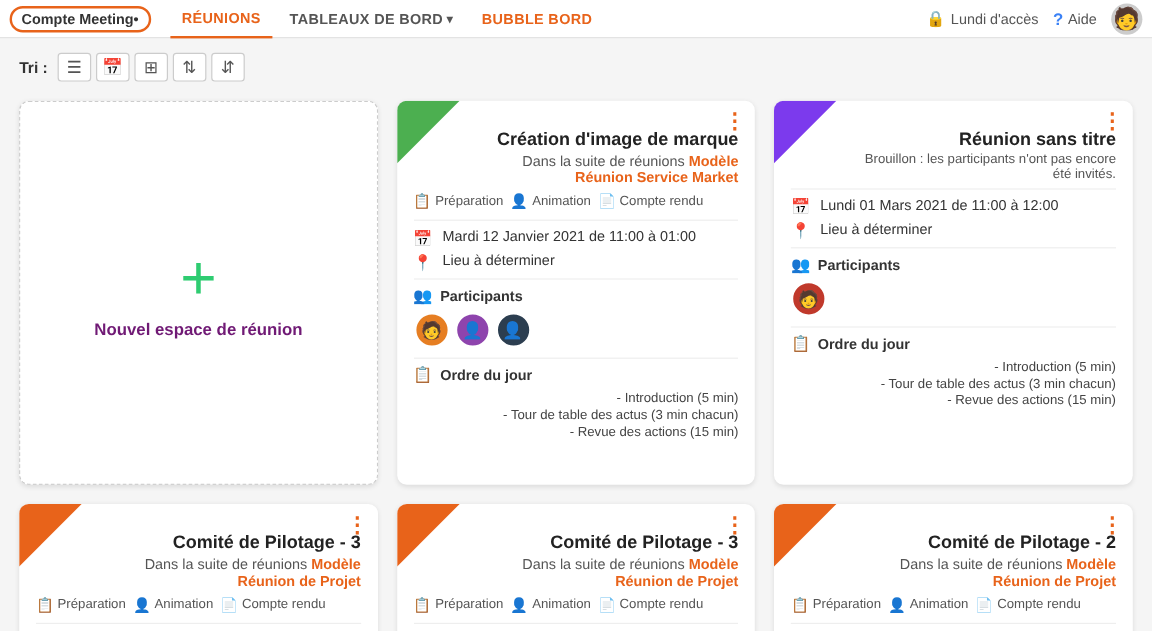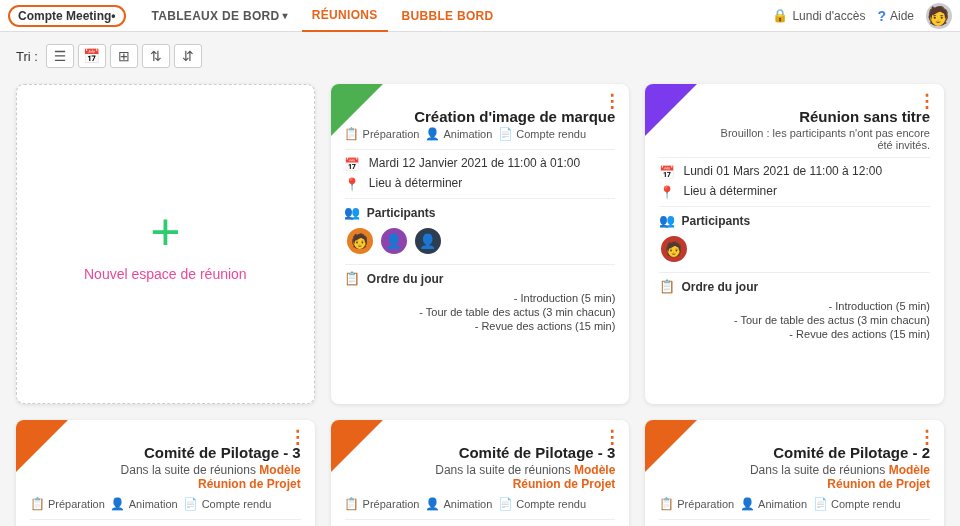--- a/index.html
+++ b/index.html
@@ -39,21 +39,21 @@
       background: #ccc; display: flex; align-items: center; justify-content: center;
     }
 
     
     .main { margin-top: 32px; padding: 12px 16px; }
 
     
     .sort-bar {
       display: flex; align-items: center; gap: 8px; margin-bottom: 16px;
     }
-    .sort-label { font-size: 13px; color: #333; font-weight: 400; }
+    .sort-label { font-size: 13px; color: #333; font-weight: 700; }
     .sort-icons { display: flex; gap: 4px; }
     .sort-icon-btn {
       width: 28px; height: 24px; display: flex; align-items: center; justify-content: center;
       border: 1px solid #ccc; border-radius: 3px; background: #fff; cursor: pointer;
       font-size: 14px; color: #555;
     }
 
     
     .card-grid {
       display: grid; grid-template-columns: repeat(3, 1fr); gap: 16px;
@@ -62,21 +62,21 @@
     
     .card {
       background: #fff; border-radius: 8px; box-shadow: 0 1px 4px rgba(0,0,0,0.1);
       position: relative; overflow: hidden; min-height: 320px;
     }
     .card-new {
       display: flex; flex-direction: column; align-items: center; justify-content: center;
       cursor: pointer; border: 1px dashed #ccc;
     }
     .card-new .plus-icon { font-size: 52px; color: #2ecc71; font-weight: 300; line-height: 1; }
-    .card-new .new-label { color: #ec4899; font-size: 14px; font-weight: 400; margin-top: 8px; }
+    .card-new .new-label { color: #701a75; font-size: 14px; font-weight: 700; margin-top: 8px; }
 
     
     .card-corner {
       position: absolute; top: 0; left: 0;
       width: 0; height: 0;
       border-style: solid;
     }
     .corner-orange {
       border-width: 52px 52px 0 0;
       border-color: #e8631a transparent transparent transparent;
@@ -151,25 +151,25 @@
     .card-title-area { padding-left: 52px; padding-top: 8px; }
   </style>
 </head>
 <body>
 
 <nav class="navbar">
   <div class="navbar-brand">
     <span>Compte Meeting</span><span class="dot">•</span>
   </div>
   <div class="nav-links">
+    <a class="nav-link active">RÉUNIONS</a>
     <a class="nav-link">
       <span>TABLEAUX DE BORD</span>
       <span class="arrow">▾</span>
     </a>
-    <a class="nav-link active">RÉUNIONS</a>
     <a class="nav-link highlight">BUBBLE BORD</a>
   </div>
   <div class="navbar-right">
     <div class="nav-right-item">
       <span class="lock-icon">🔒</span>
       <span>Lundi d'accès</span>
     </div>
     <div class="nav-right-item">
       <span class="help-icon">?</span>
       <span>Aide</span>
@@ -199,20 +199,24 @@
       <div class="plus-icon">+</div>
       <div class="new-label">Nouvel espace de réunion</div>
     </div>
 
     <div class="card">
       <div class="card-corner corner-green"></div>
       <div class="card-more">⋮</div>
       <div class="card-body">
         <div class="card-title-area">
           <div class="card-title">Création d'image de marque</div>
+          <div class="card-subtitle">
+            <span>Dans la suite de réunions</span>
+            <a href="#">Modèle Réunion Service Market</a>
+          </div>
         </div>
 
         <div class="status-row">
           <span class="status-pill pill-prep">
             <span class="pill-icon">📋</span>
             <span>Préparation</span>
           </span>
           <span class="status-pill pill-anim">
             <span class="pill-icon" style="color:#e8631a;">👤</span>
             <span>Animation</span>

